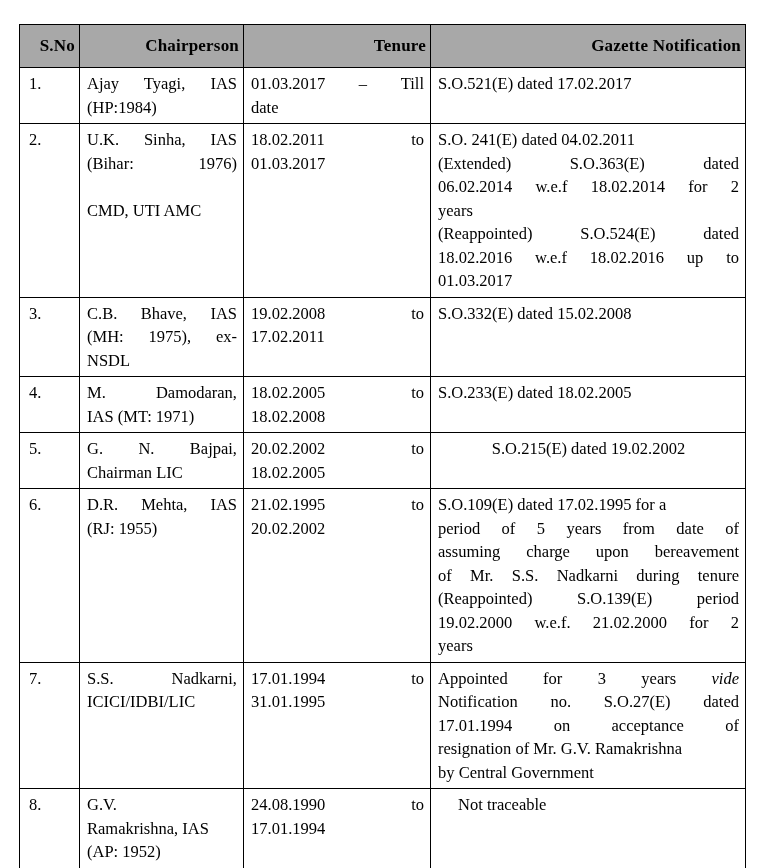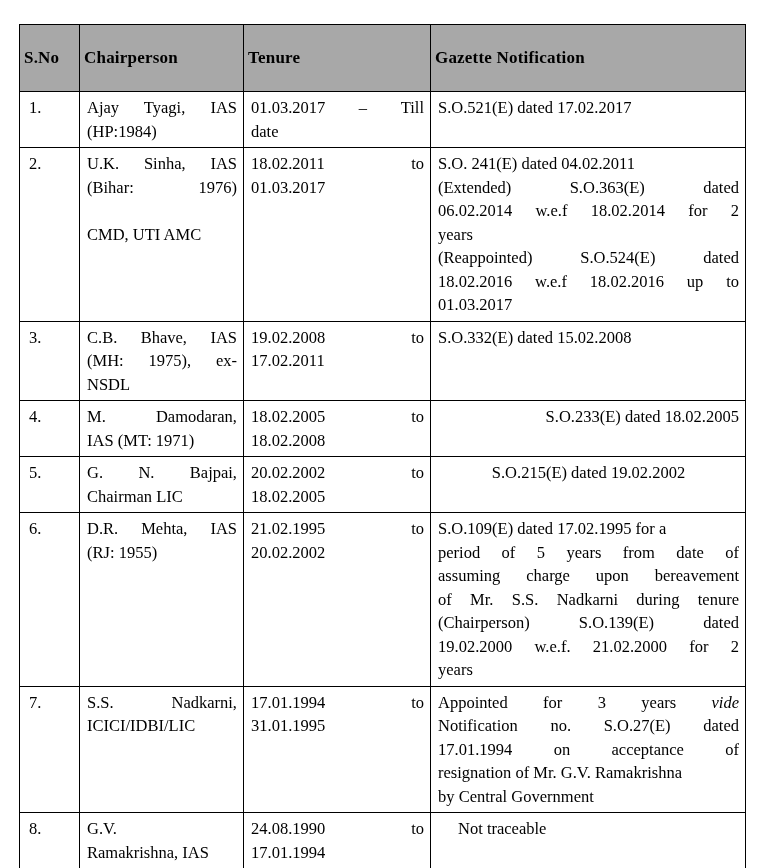--- a/index.html
+++ b/index.html
@@ -41,27 +41,27 @@
   table.sebi-table th,
   table.sebi-table td {
     border: 1px solid #000000;
     vertical-align: top;
     padding: 0;
   }
 
   
   thead tr.header-row th {
     background: #a8a8a8;
-    text-align: left;
+    text-align: right;
     vertical-align: middle;
     font-weight: bold;
     font-size: 17px;
     line-height: 20px;
     height: 34px;
-    padding: 16px 4px;
+    padding: 4px 4px;
     letter-spacing: 0.2px;
   }
 
   
   tbody td {
     font-size: 16.5px;
     line-height: 23.5px;
   }
 
   td .cell {
@@ -243,21 +243,21 @@
             <span class="cell">
               <span class="tenure-line">
                 <span class="t-start">18.02.2005</span>
                 <span class="t-conn">to</span>
               </span>
               <span class="tenure-end">18.02.2008</span>
             </span>
           </td>
           <td class="gazette">
             <span class="cell">
-              <span style="text-align: right; display: block;">S.O.233(E) dated 18.02.2005</span>
+              <span style="text-align: left; display: block;">S.O.233(E) dated 18.02.2005</span>
             </span>
           </td>
         </tr>
         <tr class="r5">
           <td class="sno">
             <span class="cell">5.</span>
           </td>
           <td class="chair">
             <span class="cell">
               <span class="just-line">G. N. Bajpai,</span>
@@ -297,21 +297,21 @@
               </span>
               <span class="tenure-end">20.02.2002</span>
             </span>
           </td>
           <td class="gazette">
             <span class="cell">
               <span class="just-line" style="text-align-last: left; text-align: left;">S.O.109(E) dated 17.02.1995 for a</span>
               <span class="just-line">period of 5 years from date of</span>
               <span class="just-line">assuming charge upon bereavement</span>
               <span class="just-line">of Mr. S.S. Nadkarni during tenure</span>
-              <span class="just-line">(Chairperson) S.O.139(E) dated</span>
+              <span class="just-line">(Reappointed) S.O.139(E) period</span>
               <span class="just-line">19.02.2000 w.e.f. 21.02.2000 for 2</span>
               <span class="just-line" style="text-align-last: left; text-align: left;">years</span>
             </span>
           </td>
         </tr>
         <tr class="r7">
           <td class="sno">
             <span class="cell">7.</span>
           </td>
           <td class="chair">

